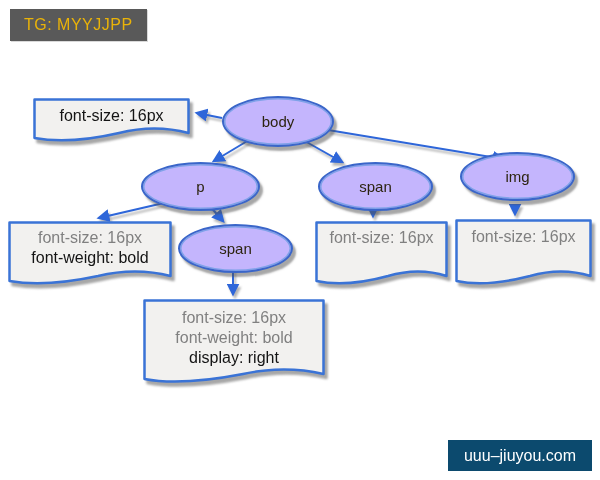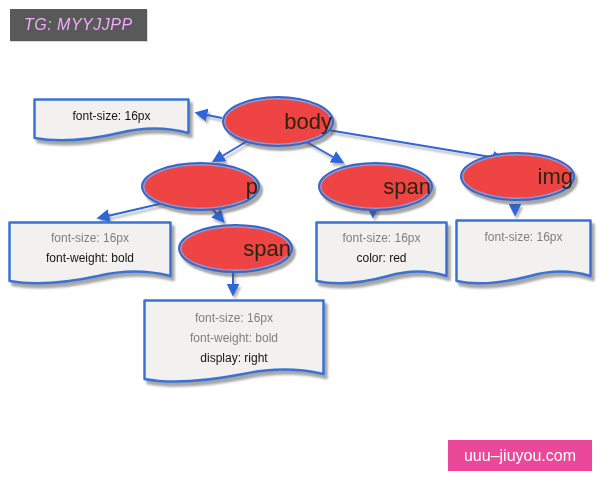--- a/index.html
+++ b/index.html
@@ -1,38 +1,38 @@
 <!DOCTYPE html>
 <html><head>
 <meta charset="utf-8">
 <style>
   html,body{margin:0;padding:0;background:#ffffff;}
   body{width:600px;height:480px;position:relative;font-family:"Liberation Sans",sans-serif;overflow:hidden;}
   .canvas{position:absolute;inset:0;background:#ffffff;}
 
-  .tag{position:absolute;left:10px;top:9px;background:#595959;color:#f0abfc;
-       font-size:16px;letter-spacing:.5px;padding:7px 14px;box-shadow:1px 1px 0 rgba(0,0,0,.15);font-style:italic;}
+  .tag{position:absolute;left:10px;top:9px;background:#595959;color:#eab308;
+       font-size:16px;letter-spacing:.5px;padding:7px 14px;box-shadow:1px 1px 0 rgba(0,0,0,.15);}
 
-  .watermark{position:absolute;left:448px;top:440px;width:144px;height:31px;background:#ec4899;
+  .watermark{position:absolute;left:448px;top:440px;width:144px;height:31px;background:#0c4a6e;
        color:#fff;font-size:16px;display:flex;align-items:center;justify-content:center;}
 
   .arrows{position:absolute;left:0;top:0;width:600px;height:480px;
        filter:drop-shadow(2px 3px 1px rgba(90,90,90,.45));}
   .arrows line{stroke:#2e66d9;stroke-width:2;}
 
-  .node{position:absolute;background:#ef4444;border:2px solid #3a66c9;border-radius:50%;
-       display:flex;align-items:center;justify-content:flex-end;
-       color:#2d2410;font-size:22px;
+  .node{position:absolute;background:#c4b5fd;border:2px solid #3a66c9;border-radius:50%;
+       display:flex;align-items:center;justify-content:center;
+       color:#2d2410;font-size:15px;
        box-shadow:3px 4px 2px rgba(80,80,80,.5), inset 0 0 0 1.5px #7ea2e8;}
 
   .note{position:absolute;}
   .note svg{position:absolute;left:0;top:0;overflow:visible;
        filter:drop-shadow(3px 4px 1px rgba(80,80,80,.5));}
   .note svg path{fill:#f2f1ef;stroke:#3a73d6;stroke-width:2.5;stroke-linejoin:round;}
-  .note .lines{position:absolute;left:0;top:0;width:100%;text-align:center;font-size:12px;}
+  .note .lines{position:absolute;left:0;top:0;width:100%;text-align:center;font-size:16px;}
   .note .line{line-height:20px;}
   .muted{color:#808080;}
   .active{color:#141414;}
 </style>
 </head>
 <body>
 
 <div class="canvas">
 
   <div class="tag">TG: MYYJJPP</div>
@@ -88,21 +88,20 @@
       <div class="line active">font-weight: bold</div>
     </div>
   </div>
 
   <div class="note" style="left:315px;top:221px;width:133px;height:67px;">
     <svg width="133" height="67" viewBox="0 0 133 67">
       <path d="M1.5,1.5 H131.5 V55 C113,49 93,49 73,55 C51,61 24,65 1.5,60 Z"></path>
     </svg>
     <div class="lines" style="padding-top:7px;">
       <div class="line muted">font-size: 16px</div>
-      <div class="line active">color: red</div>
     </div>
   </div>
 
   <div class="note" style="left:455px;top:219px;width:137px;height:69px;">
     <svg width="137" height="69" viewBox="0 0 137 69">
       <path d="M1.5,1.5 H135.5 V57 C116,51 96,51 75,57 C52,63 25,67 1.5,62 Z"></path>
     </svg>
     <div class="lines" style="padding-top:8px;">
       <div class="line muted">font-size: 16px</div>
     </div>

